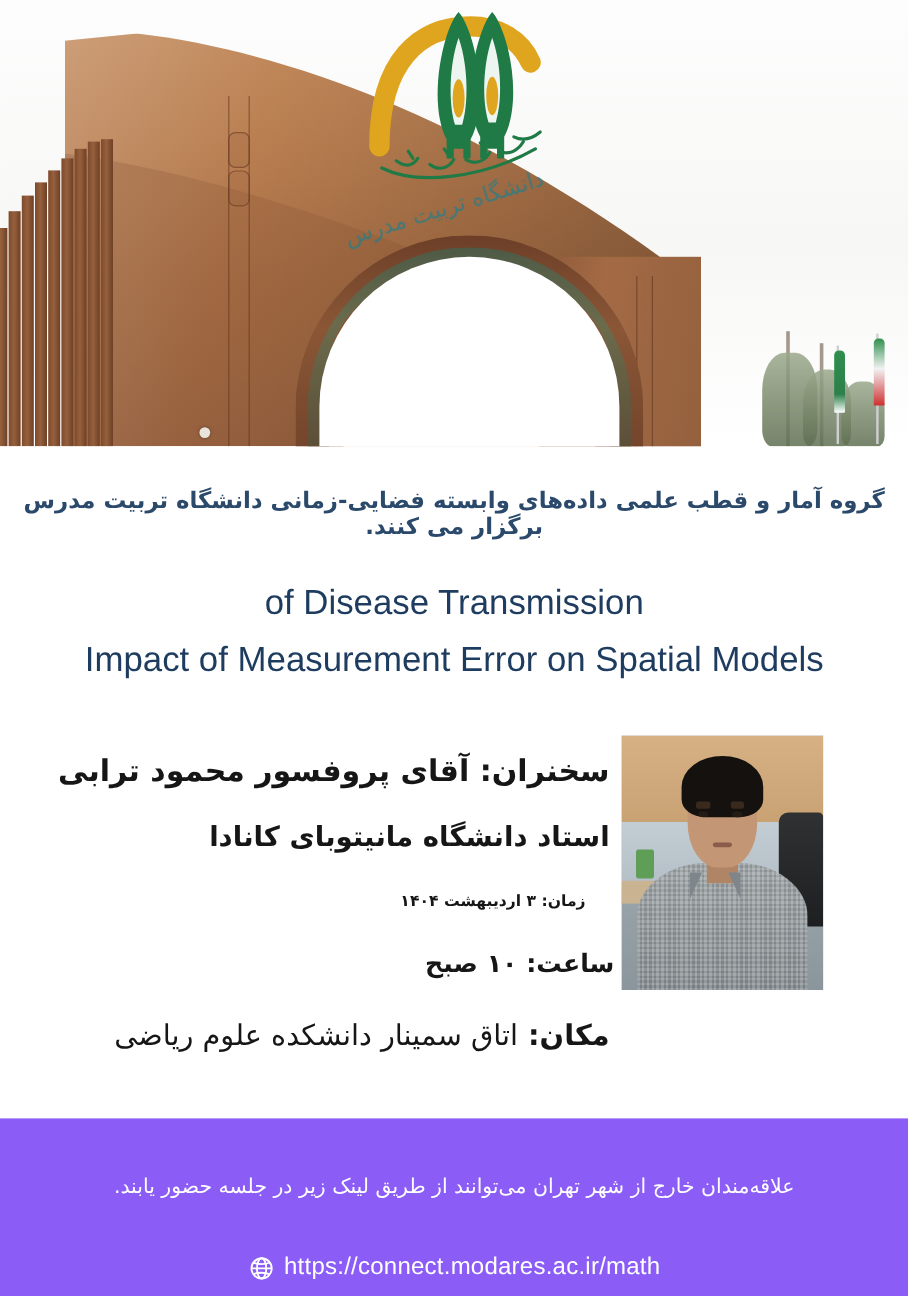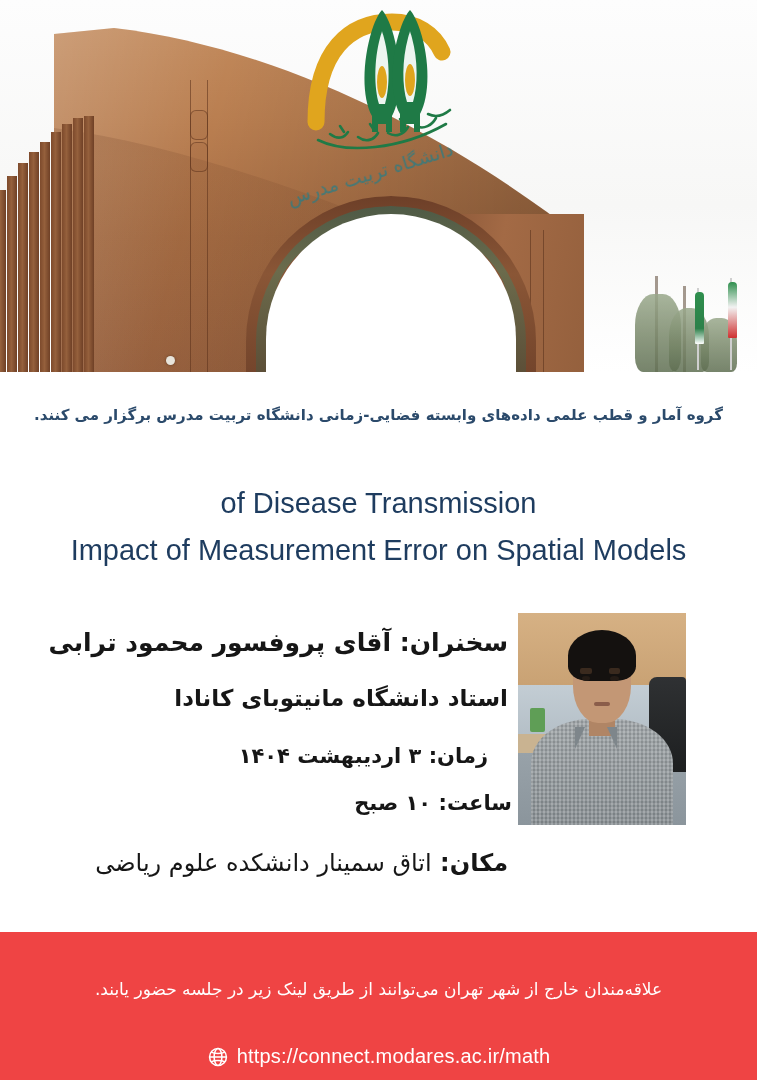--- a/index.html
+++ b/index.html
@@ -225,21 +225,21 @@
   .logo svg { display: block; }
 
   
   .intro-line {
     position: absolute;
     left: 0;
     right: 0;
     top: 406px;
     text-align: center;
     color: #2b4a6b;
-    font-size: 15px;
+    font-size: 19px;
     font-weight: bold;
     letter-spacing: 0.1px;
     direction: rtl;
     font-family: "DejaVu Sans", sans-serif;
   }
 
   .title {
     position: absolute;
     left: 30px;
     right: 30px;
@@ -321,33 +321,33 @@
     position: absolute;
     left: 0;
     width: 508px;
     direction: rtl;
     text-align: right;
     color: #161616;
     font-family: "DejaVu Sans", sans-serif;
   }
   .line-speaker   { top: 628px;  font-size: 25px; font-weight: bold; padding-left: 0; }
   .line-affil     { top: 685px;  font-size: 23px; font-weight: bold; }
-  .line-date      { top: 744px;  font-size: 21px; font-weight: bold; width: 488px; }
+  .line-date      { top: 744px;  font-size: 13px; font-weight: bold; width: 488px; }
   .line-time      { top: 791px;  font-size: 21px; font-weight: bold; width: 468px; margin-left: 44px; }
   .line-place     { top: 849px;  font-size: 24px; font-weight: bold; width: 508px; }
   .line-place .loc-val { font-weight: normal; }
 
   
   .footer {
     position: absolute;
     left: 0;
     bottom: 0;
     width: 757px;
     height: 148px;
-    background: #ef4444;
+    background: #8b5cf6;
     color: #ffffff;
   }
   .footer-note {
     position: absolute;
     left: 0; right: 0;
     top: 47px;
     text-align: center;
     direction: rtl;
     font-size: 17px;
     font-family: "DejaVu Sans", sans-serif;

